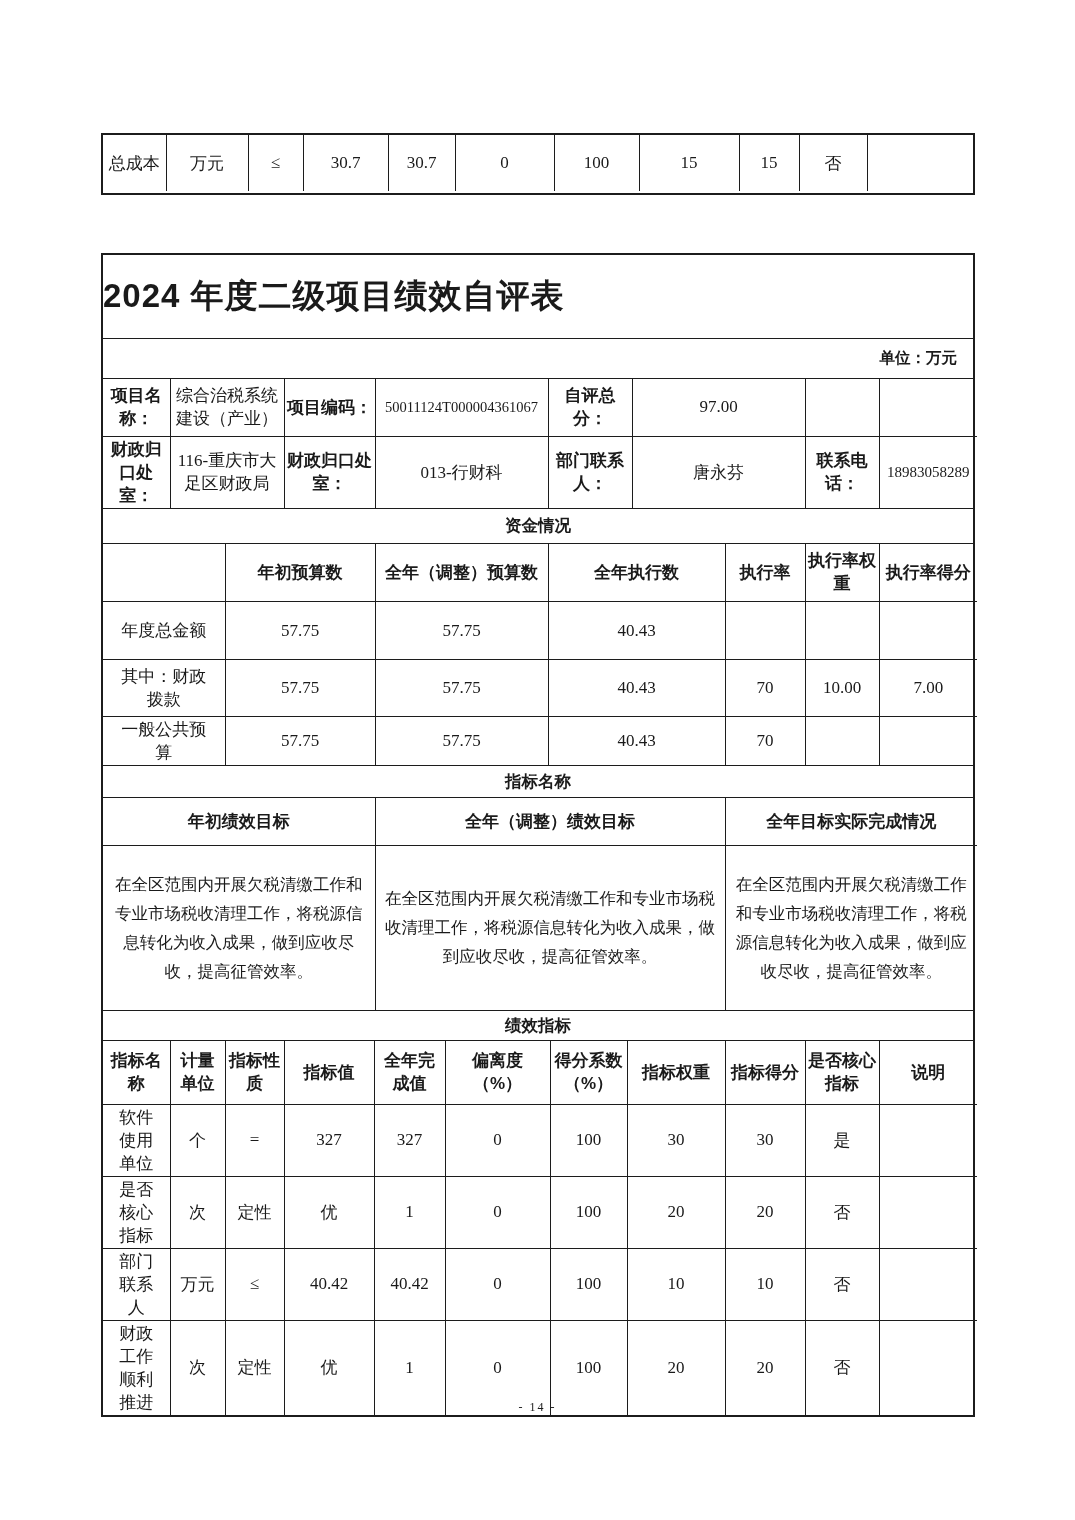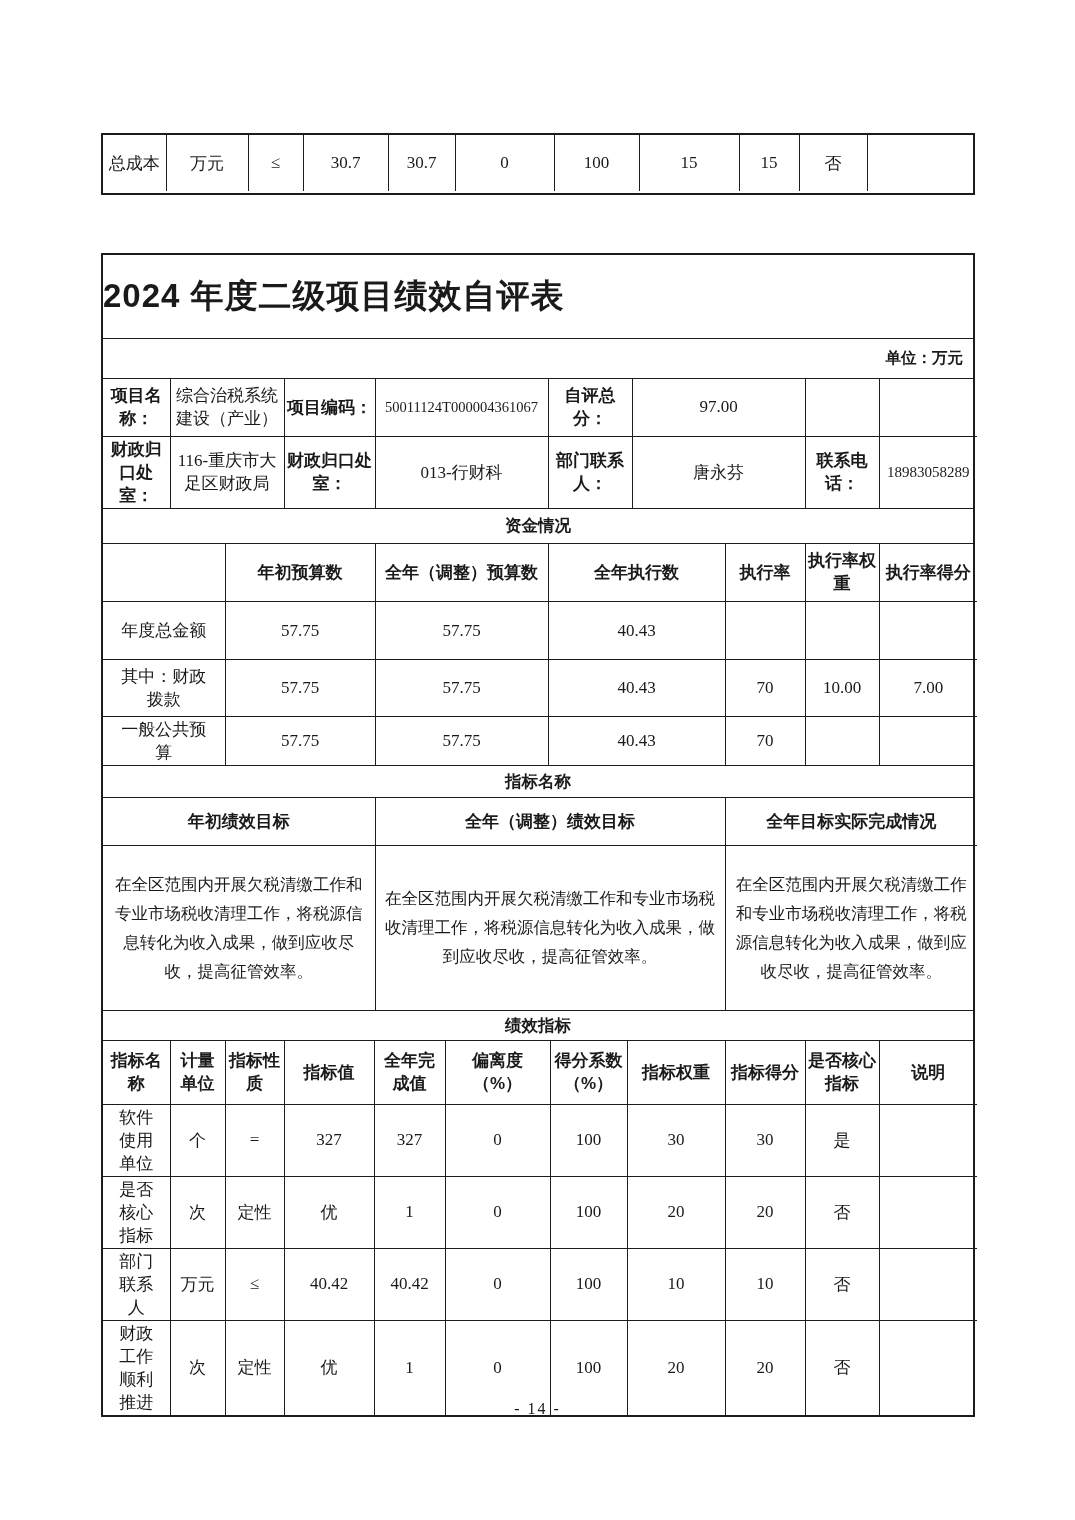--- a/index.html
+++ b/index.html
@@ -12,31 +12,31 @@
   td,th{border:1px solid #1c1c1c;text-align:center;vertical-align:middle;
         padding:1px 2px;font-size:17px;font-weight:normal;overflow:hidden;}
   th{font-family:"Liberation Sans","DejaVu Sans",sans-serif;font-weight:bold;}
   .frag{top:133px;height:62px;border:2px solid #1c1c1c;}
   .main{top:253px;border:2px solid #1c1c1c;}
   .title-row{height:83px;display:flex;align-items:center;justify-content:flex-start;
     border-bottom:1px solid #1c1c1c;}
   .title-row h1{margin:0;font-family:"Liberation Sans","DejaVu Sans",sans-serif;
     font-size:33px;font-weight:800;letter-spacing:1px;}
   .unit-row{height:40px;display:flex;align-items:center;justify-content:flex-end;
-    border-bottom:1px solid #1c1c1c;padding-right:10px;box-sizing:border-box;
+    border-bottom:1px solid #1c1c1c;padding-right:16px;box-sizing:border-box;
     font-family:"Liberation Sans","DejaVu Sans",sans-serif;font-weight:bold;font-size:15.5px;}
   .banner{display:flex;align-items:center;justify-content:center;
     border-top:1px solid #1c1c1c;border-bottom:1px solid #1c1c1c;
     font-family:"Liberation Sans","DejaVu Sans",sans-serif;font-weight:bold;font-size:16.5px;}
   .lbl{font-family:"Liberation Sans","DejaVu Sans",sans-serif;font-weight:bold;}
   .code-cell{font-size:14.5px;padding:1px 1px;}
   .phone-cell{font-size:15px;padding:1px 1px;}
   .goal-cell{font-size:16.5px;line-height:29px;padding:2px 6px;}
   .page-num{position:absolute;top:1400px;left:0;width:100%;text-align:center;
-    font-size:16px;letter-spacing:2px;}
+    font-size:12px;letter-spacing:2px;}
 </style>
 </head>
 <body>
 
 <div class="sheet frag">
   <table>
     <colgroup>
       <col style="width:63px">
         <col style="width:82px">
         <col style="width:55px">

